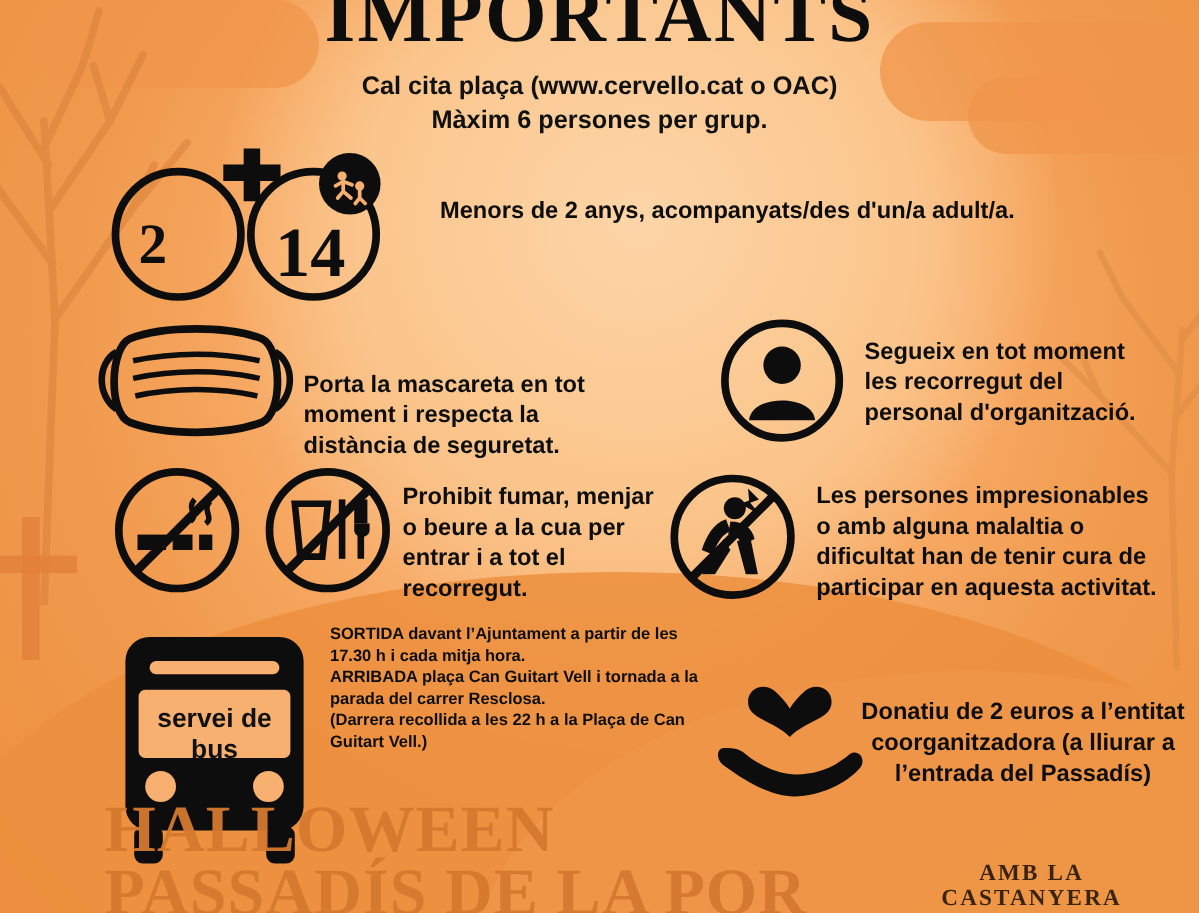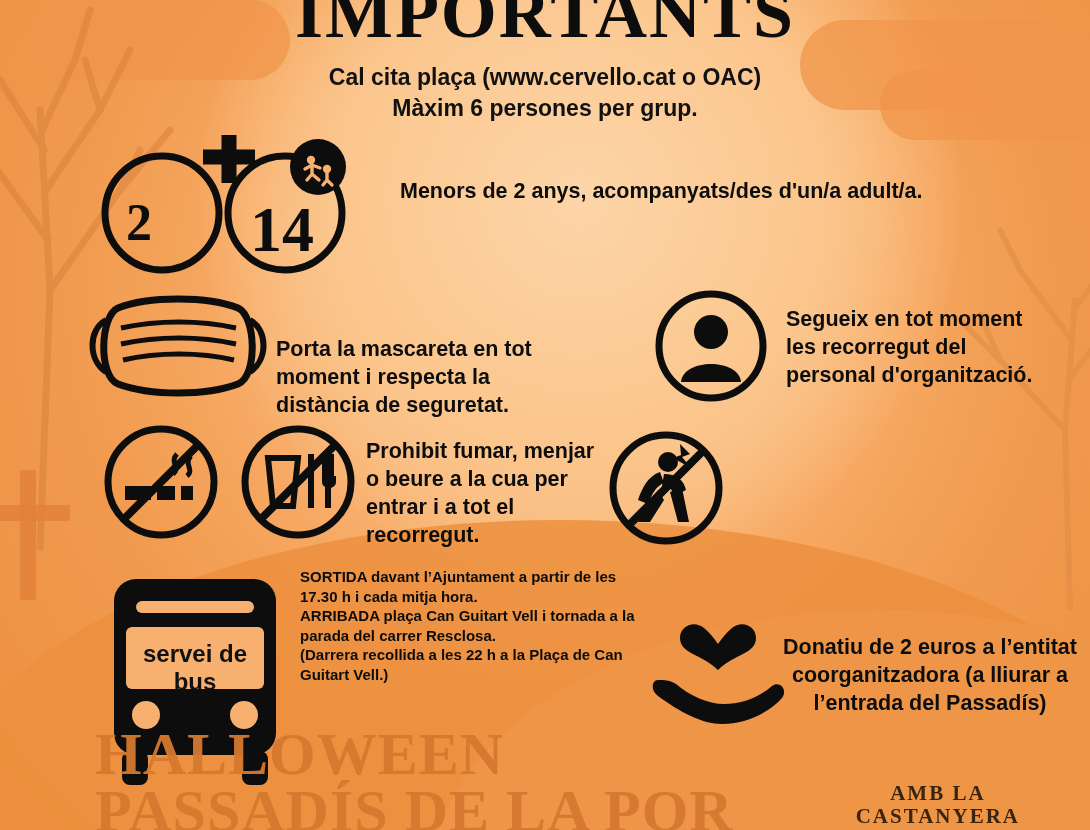--- a/index.html
+++ b/index.html
@@ -274,20 +274,21 @@
     <svg id="icon-noscare" class="icon-svg" width="116" height="116" viewBox="0 0 116 116">
       <circle cx="58" cy="58" r="53" fill="none" stroke="#0d0d0d" stroke-width="7"></circle>
       <circle cx="60" cy="32" r="10" fill="#0d0d0d"></circle>
       <path d="M52 42 C40 46, 34 58, 30 70 l10 4 c4 -10 8 -18 16 -21 Z" fill="#0d0d0d"></path>
       <path d="M56 44 c12 0 20 6 22 16 l-12 6 c-2 -8 -6 -10 -12 -10 Z" fill="#0d0d0d"></path>
       <path d="M50 60 l-20 32 h12 l14 -22 Z" fill="#0d0d0d"></path>
       <path d="M62 62 l8 30 h11 l-7 -34 Z" fill="#0d0d0d"></path>
       <path d="M72 14 l10 10 l-8 3 l9 11 l-18 -10 l8 -3 Z" fill="#0d0d0d"></path>
       <path d="M22 94 L94 22" stroke="#0d0d0d" stroke-width="8"></path>
     </svg>
+    <div class="txt" id="txt-noscare" style="width:310px;">Les persones impresionables o amb alguna malaltia o dificultat  han de tenir cura de participar en aquesta activitat.</div>
 
     <svg id="icon-bus" class="icon-svg" width="190" height="215" viewBox="0 0 190 215">
       <rect x="14" y="4" width="162" height="176" rx="22" fill="#0d0d0d"></rect>
       <rect x="36" y="26" width="118" height="12" rx="6" fill="#F7B070"></rect>
       <rect x="26" y="52" width="138" height="62" rx="6" fill="#F7B070"></rect>
       <circle cx="46" cy="140" r="14" fill="#F7B070"></circle>
       <circle cx="144" cy="140" r="14" fill="#F7B070"></circle>
       <rect x="22" y="176" width="26" height="34" rx="8" fill="#0d0d0d"></rect>
       <rect x="142" y="176" width="26" height="34" rx="8" fill="#0d0d0d"></rect>
     </svg>

